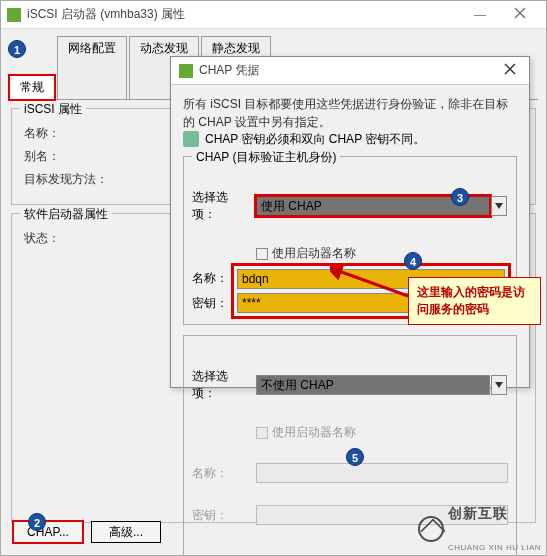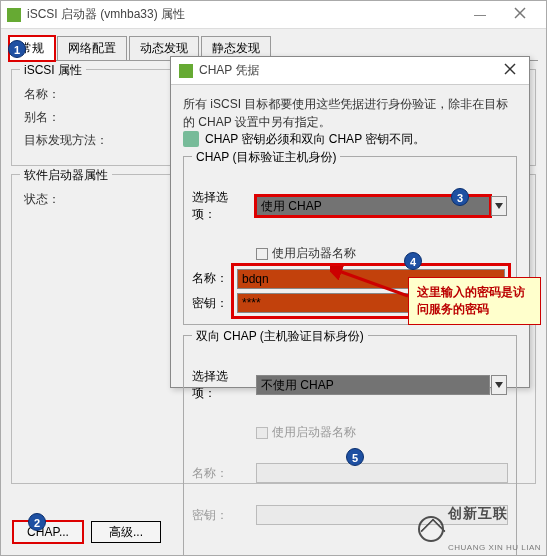--- a/index.html
+++ b/index.html
@@ -8,21 +8,21 @@
 
 .main-window { position: absolute; top: 0; left: 0; width: 547px; height: 556px; border: 1px solid #aaa; background: #f0f0f0; }
 .main-titlebar { height: 28px; background: #fff; display: flex; align-items: center; padding: 0 6px; border-bottom: 1px solid #ddd; }
 .win-icon { width: 14px; height: 14px; background: #6a3; display: inline-block; margin-right: 6px; }
 .win-title { flex: 1; color: #444; }
 .win-btn { width: 40px; height: 22px; text-align: center; line-height: 22px; color: #777; }
 .close-btn svg { stroke: #777; }
 
 .tabs { display: flex; gap: 0; padding: 6px 8px 0 8px; position: relative; }
 .tab { padding: 3px 10px; border: 1px solid #999; background: #eee; margin-right: 2px; position: relative; top: 1px; }
-.tab.active { background: #fff; border-bottom: 1px solid #fff; }
+.tab.active { background: #fff; border-bottom: 1px solid #fff; margin-top: 39px; }
 .tab.hl { outline: 2px solid #d00; outline-offset: -1px; }
 .tab-strip-line { height: 1px; background: #999; margin: 0 8px; }
 
 .groupbox { margin: 8px 10px; border: 1px solid #bbb; padding: 10px 12px; position: relative; }
 .groupbox > .legend { position: absolute; top: -8px; left: 8px; background: #f0f0f0; padding: 0 4px; }
 .form-row { display: flex; align-items: center; margin: 6px 0; }
 .form-row .lbl { width: 90px; color: #333; }
 
 .bottom-buttons { position: absolute; bottom: 12px; left: 12px; display: flex; gap: 8px; }
 .btn { min-width: 70px; height: 22px; border: 1px solid #000000; background: #f4f4f4; text-align: center; line-height: 20px; padding: 0 4px; }
@@ -40,21 +40,21 @@
 .info-icon { width: 16px; height: 16px; background: #7b9; display:inline-block; flex-shrink:0; border-radius:2px; }
 
 .gb { border: 1px solid #aaa; padding: 10px 8px 8px 8px; margin: 6px 0 10px 0; position: relative; }
 .gb .legend { position: absolute; top: -8px; left: 8px; background: #f0f0f0; padding: 0 4px; }
 .gb .row { display: flex; align-items: center; margin: 22px 0; gap: 6px; }
 .gb .row .rlbl { width: 58px; }
 .dd { flex: 1; height: 20px; border: 1px solid #888; background: #737373; display: flex; align-items: center; padding: 0 4px; position: relative; }
 .dd.hl { outline: 3px solid #d00; outline-offset: -1px; }
 .dd-arrow-btn { position: absolute; right: -18px; top: -1px; width: 16px; height: 20px; border: 1px solid #888; background: #eee; display:flex; align-items:center; justify-content:center; }
 .dd-arrow-btn svg { display:block; }
-.txt { flex: 1; height: 20px; border: 1px solid #888; background: #c2410c; padding: 0 4px; line-height: 18px; }
+.txt { flex: 1; height: 20px; border: 1px solid #888; background: #eab308; padding: 0 4px; line-height: 18px; }
 .txt.dis { background: #eaeaea; color: #999; border-color: #bbb; }
 .cb { width: 12px; height: 12px; border: 1px solid #888; display: inline-block; margin-right: 4px; }
 .cb.dis { background: #eaeaea; border-color: #bbb; }
 .chk-row { margin-left: 64px; color: #333; display:flex; align-items:center; }
 .chk-row.dis { color: #999; }
 
 .chap-buttons { display: flex; justify-content: center; gap: 10px; padding: 8px 0 10px 0; }
 .chap-buttons .btn.ok { outline: 3px solid #d00; outline-offset: 1px; }
 
 
@@ -167,21 +167,20 @@
           <span class="rlbl">密钥：</span>
         </div>
         <div style="flex:1; outline:3px solid #d00; padding:3px; display:flex; flex-direction:column; gap:4px;">
           <div class="txt">bdqn</div>
           <div class="txt">****</div>
         </div>
       </div>
     </div>
 
     <div class="gb">
-      <span class="legend">双向 CHAP (主机验证目标身份)</span>
       <div class="row">
         <span class="rlbl">选择选项：</span>
         <div class="dd" style="margin-right:18px;">
           <span>不使用 CHAP</span>
           <span class="dd-arrow-btn">
             <svg width="8" height="6">
                 <polygon points="0,0 8,0 4,6" fill="#333"></polygon>
               </svg>
           </span>
         </div>

